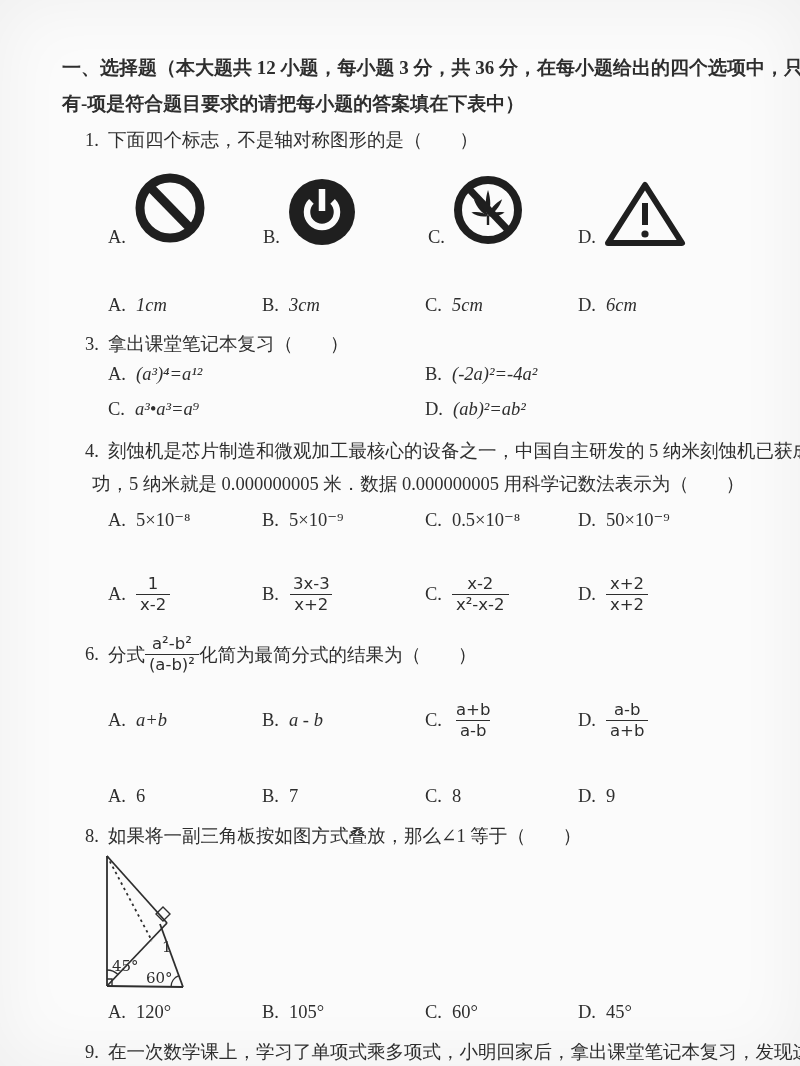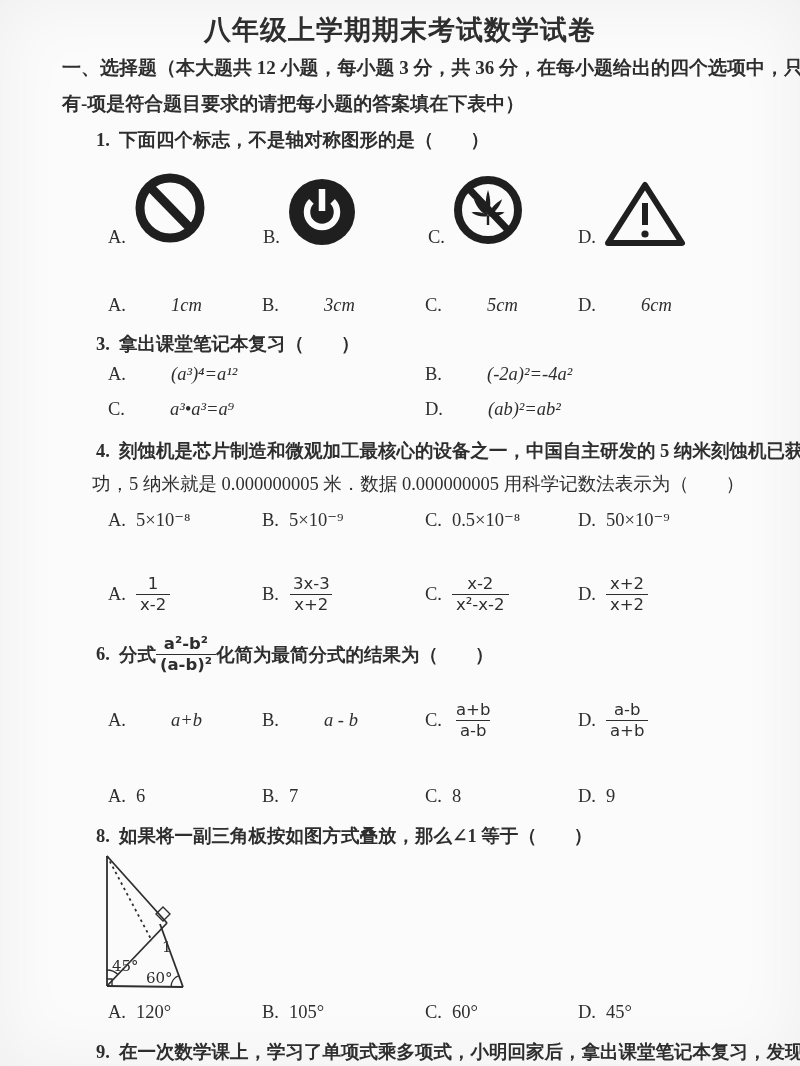--- a/index.html
+++ b/index.html
@@ -5,45 +5,44 @@
   html,body{margin:0;padding:0;}
   body{width:800px;height:1066px;overflow:hidden;background:#f2f2f2;}
   .page{
     position:relative;width:800px;height:1066px;background:#fbfbfb;
     font-family:"Liberation Serif","DejaVu Serif",serif;color:#2e2e2e;
     box-shadow:inset 0 0 70px rgba(0,0,0,0.05);
   }
   .abs{position:absolute;white-space:nowrap;}
   .title{top:12px;left:0;width:800px;text-align:center;font-size:27px;font-weight:bold;letter-spacing:1px;}
   .sec{left:62px;font-size:19px;font-weight:bold;}
-  .q{left:96px;font-size:18.5px;font-weight:bold;}
+  .q{left:85px;font-size:18.5px;}
   .q .qnum{margin-right:9px;}
   .cont{left:92px;font-size:18.5px;}
   .opts{left:108px;display:grid;grid-template-columns:154px 163px 153px auto;font-size:18.5px;}
   .opts-two{left:108px;display:grid;grid-template-columns:317px auto;font-size:18.5px;}
   .opt{display:flex;align-items:center;}
   .opt-label{margin-right:10px;}
-  .it{font-style:italic;margin-left:35px;}
+  .it{font-style:italic;}
   .frac{display:inline-flex;flex-direction:column;align-items:center;vertical-align:middle;
         font-family:"DejaVu Sans",sans-serif;font-size:16.5px;line-height:1.2;}
   .frac .num{padding:0 4px;}
   .frac .den{border-top:1.6px solid #2e2e2e;padding:0 4px;}
   .stem-flex{display:flex;align-items:center;}
   .icon-row{left:108px;top:156px;width:665px;height:94px;}
   .icon-cell{position:absolute;bottom:0;display:flex;align-items:flex-end;}
   .icon-cell .opt-label{margin:0 6px 2px 0;font-size:18.5px;}
   svg{display:block;}
   .figlabel{font-family:"DejaVu Serif",serif;font-size:15px;fill:#2e2e2e;}
 </style>
 </head>
 <body>
 
 <div class="page">
 
-  <div class="abs title">八年级上学期期末考试数学试卷</div>
 
   <div class="abs sec" style="top:55px">一、选择题（本大题共 12 小题，每小题 3 分，共 36 分，在每小题给出的四个选项中，只</div>
   <div class="abs sec" style="top:91px">有-项是符合题目要求的请把每小题的答案填在下表中）</div>
 
   <div class="abs q" style="top:127px"><span class="qnum">1.</span><span>下面四个标志，不是轴对称图形的是（　　）</span></div>
 
   <div class="abs icon-row">
     <div class="icon-cell" style="left:0">
       <span class="opt-label">A.</span>
       <span>

